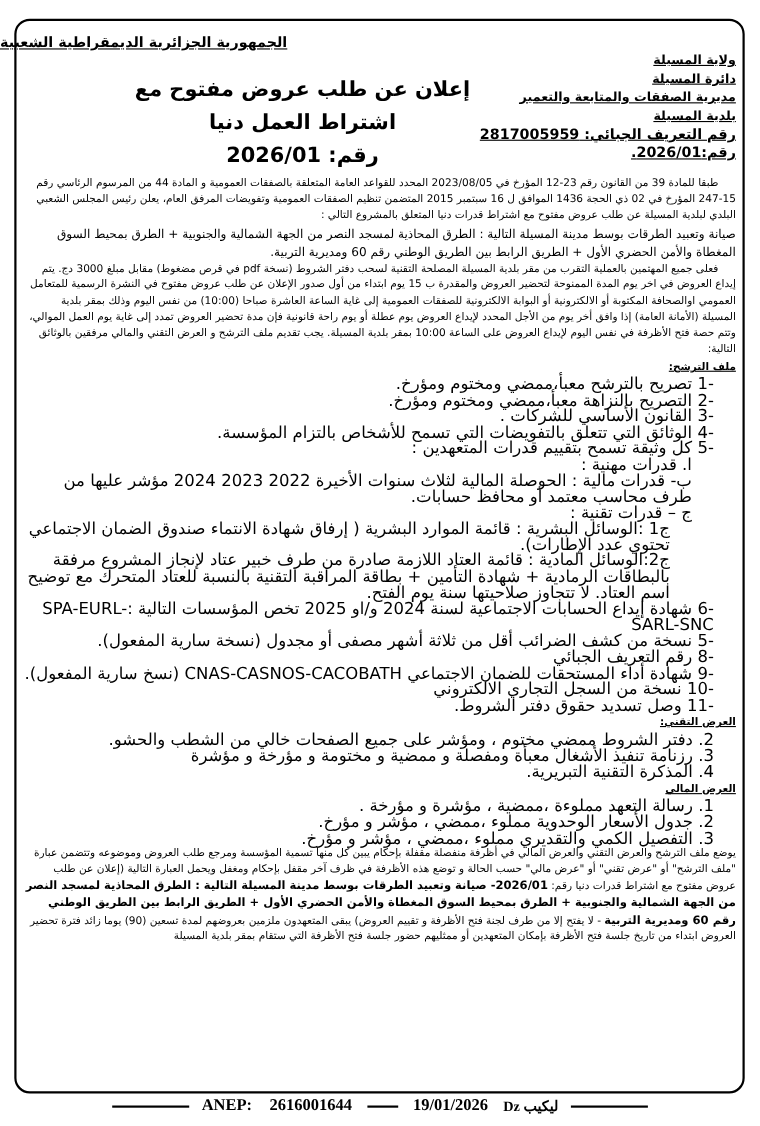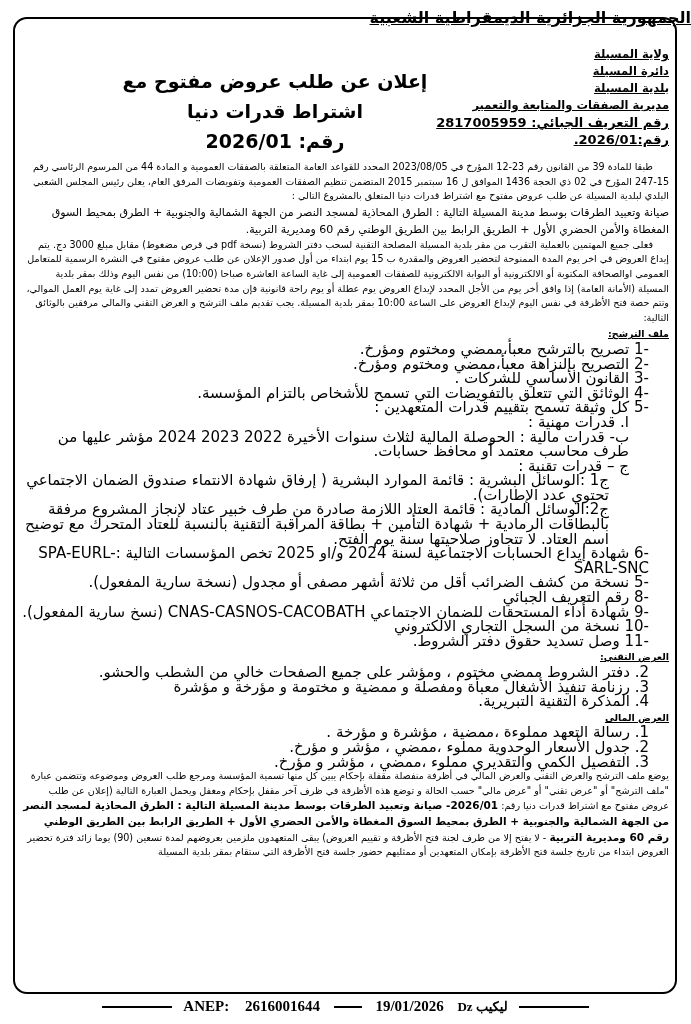--- a/index.html
+++ b/index.html
@@ -2,21 +2,21 @@
 <html><head>
 <meta charset="utf-8">
 <style>
   html, body { margin: 0; padding: 0; background: #ffffff; }
   body { width: 691px; height: 1024px; position: relative; overflow: hidden;
          font-family: "DejaVu Sans", "Liberation Sans", sans-serif; color: #000; }
   .frame { position: absolute; left: 13px; top: 17px; width: 664px; height: 977px;
            border: 2px solid #000; border-radius: 14px; box-sizing: border-box; }
   .rtl { direction: rtl; text-align: right; }
   .abs { position: absolute; }
-  .republic { left: 0; right: 0; top: 8px; text-align: right; font-size: 16px; font-weight: bold; }
+  .republic { left: 0; right: 0; top: 32px; text-align: left; font-size: 13px; font-weight: bold; }
   .republic span { text-decoration: underline; }
   .issuer { right: 22px; top: 46px; font-size: 11.5px; font-weight: bold; line-height: 17px; }
   .issuer div { text-decoration: underline; }
   .issuer .big { font-size: 13px; }
   .title { left: 110px; width: 330px; top: 66px; text-align: center; font-size: 19px; font-weight: bold; line-height: 30px; }
   .body-text { left: 22px; right: 22px; font-size: 9.6px; line-height: 14.6px; }
   .bold { font-weight: bold; }
   .bold-lg { font-weight: normal; font-size: 11px; line-height: 17px; }
   .section-head { font-size: 9.5px; font-weight: bold; text-decoration: underline; margin-top: 2px; }
   .list { margin: 0; padding: 0; list-style: none; }
@@ -34,28 +34,28 @@
 
 <div class="frame"></div>
 
 <div class="abs republic rtl">
   <span>الجمهورية الجزائرية الديمقراطية الشعبية</span>
 </div>
 
 <div class="abs issuer rtl">
   <div>ولاية المسيلة</div>
   <div>دائرة المسيلة</div>
+  <div>مديرية الصفقات والمتابعة والتعمير</div>
   <div>بلدية المسيلة</div>
-  <div>مديرية الصفقات والمتابعة والتعمير</div>
   <div class="big">رقم التعريف الجبائي: 2817005959</div>
   <div class="big">رقم:2026/01.</div>
 </div>
 
 <div class="abs title rtl">
-  <div style="text-align:center">إعلان عن طلب عروض مفتوح مع اشتراط قدرات دنيا</div>
+  <div style="text-align:center">إعلان عن طلب عروض مفتوح مع اشتراط العمل دنيا</div>
   <div style="text-align:center">رقم: 2026/01</div>
 </div>
 
 <div class="abs body-text rtl" style="top:160px;">
   <p style="margin:0; text-indent:16px;">طبقا للمادة 39 من القانون رقم 23-12 المؤرخ في 2023/08/05 المحدد للقواعد العامة المتعلقة بالصفقات العمومية و المادة 44 من المرسوم الرئاسي رقم 15-247 المؤرخ في 02 ذي الحجة 1436 الموافق ل 16 سبتمبر 2015 المتضمن تنظيم الصفقات العمومية وتفويضات المرفق العام، يعلن رئيس المجلس الشعبي البلدي لبلدية المسيلة عن طلب عروض مفتوح مع اشتراط قدرات دنيا المتعلق بالمشروع التالي :</p>
   <p class="bold-lg" style="margin:0;">صيانة وتعبيد الطرقات بوسط مدينة المسيلة التالية : الطرق المحاذية لمسجد النصر من الجهة الشمالية والجنوبية + الطرق بمحيط السوق المغطاة والأمن الحضري الأول + الطريق الرابط بين الطريق الوطني رقم 60 ومديرية التربية.</p>
   <p style="margin:0; text-indent:16px;">فعلى جميع المهتمين بالعملية التقرب من مقر بلدية المسيلة المصلحة التقنية لسحب دفتر الشروط (نسخة pdf في قرص مضغوط) مقابل مبلغ 3000 دج. يتم إيداع العروض في اخر يوم المدة الممنوحة لتحضير العروض والمقدرة ب 15 يوم ابتداء من أول صدور الإعلان عن طلب عروض مفتوح في النشرة الرسمية للمتعامل العمومي اوالصحافة المكتوبة أو الالكترونية أو البوابة الالكترونية للصفقات العمومية إلى غاية الساعة العاشرة صباحا (10:00) من نفس اليوم وذلك بمقر بلدية المسيلة (الأمانة العامة) إذا وافق أخر يوم من الأجل المحدد لإيداع العروض يوم عطلة أو يوم راحة قانونية فإن مدة تحضير العروض تمدد إلى غاية يوم العمل الموالي، وتتم حصة فتح الأظرفة في نفس اليوم لإيداع العروض على الساعة 10:00 بمقر بلدية المسيلة. يجب تقديم ملف الترشح و العرض التقني والمالي مرفقين بالوثائق التالية:</p>
 
   <div class="section-head">ملف الترشح:</div>
   <ul class="list">

